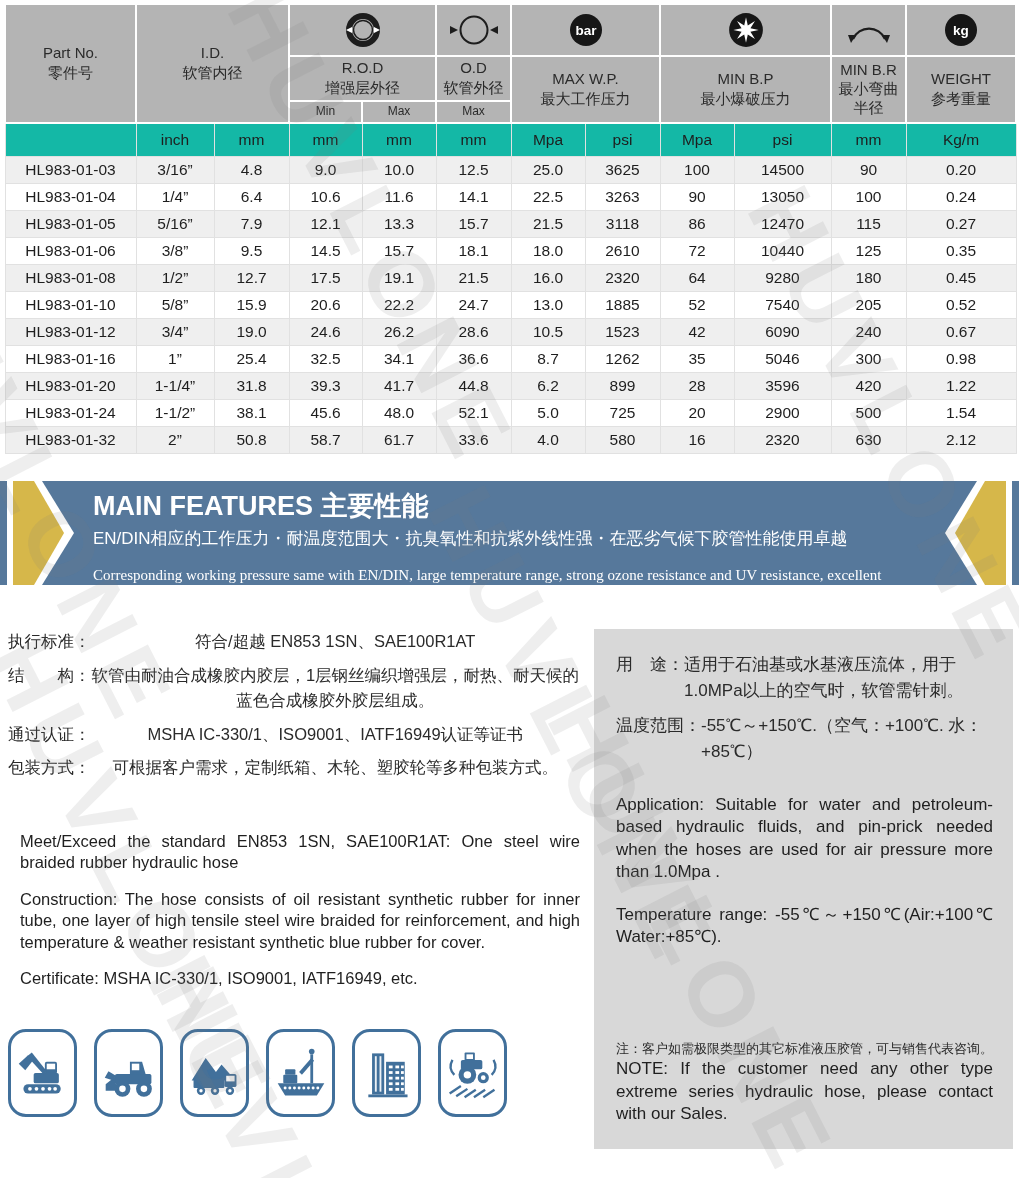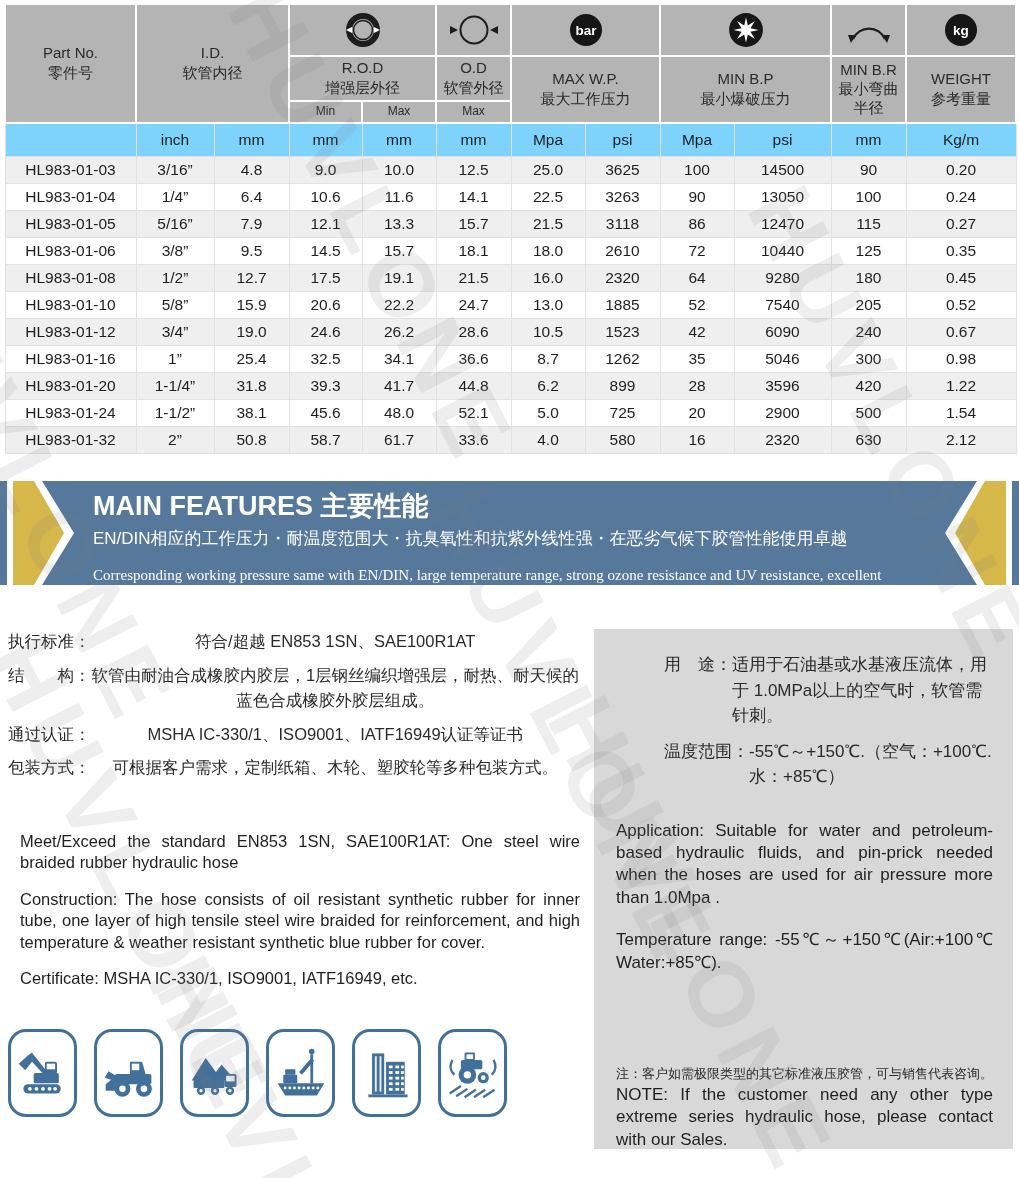--- a/index.html
+++ b/index.html
@@ -15,21 +15,21 @@
     color:rgba(120,120,120,0.13); transform:rotate(63deg); transform-origin:left top;
   }
   
   .table-wrap { position:relative; z-index:2; margin:3px 4px 0 4px; }
   table.spec { border-collapse:collapse; width:1011px; table-layout:fixed; border:1px solid #cfcfcf; }
   table.spec td { text-align:center; vertical-align:middle; }
   .hc { background:#b4b4b4; border:2px solid #ffffff; color:#2b2b2b; font-size:15px; line-height:1.25; padding:2px 0; }
   .h-icons td { height:52px; }
   .h-names td { height:42px; }
   .h-sub td { height:22px; font-size:12px; }
-  .h-units td { background:#7dd3fc; border:1px solid #e1e1e1; height:34px; font-size:15.5px; color:#1e1e1e; }
+  .h-units td { background:#14b8a6; border:1px solid #e1e1e1; height:34px; font-size:15.5px; color:#1e1e1e; }
   tbody td { border:1px solid #e1e1e1; height:27px; font-size:15.5px; color:#1e1e1e; background:#ffffff; }
   tbody tr:nth-child(odd) td { background:#efefef; }
   .hc .zh { margin-top:1px; }
   .icon-cell svg { display:block; margin:0 auto; }
   
   .banner { position:relative; z-index:2; height:104px; margin-top:27px; background:#56789b; }
   .banner svg.deco { position:absolute; left:0; top:0; }
   .btext { position:relative; z-index:1; padding:7px 0 0 93px; color:#ffffff; }
   .b-title { font-size:27px; font-weight:bold; letter-spacing:0px; }
   .b-zh { font-size:17px; margin-top:3px; }
@@ -37,21 +37,21 @@
   
   .content { position:relative; z-index:2; display:flex; margin:44px 6px 0 8px; align-items:flex-start; }
   .col-left { width:572px; }
   .col-right { flex:1; margin-left:14px; background:#d8d8d8; padding:23px 20px 0 22px; height:520px; }
   .spec-line { display:flex; font-size:16.5px; line-height:1.55; color:#2a2a2a; margin-bottom:8px; }
   .spec-line .lab { white-space:nowrap; }
   .spec-line .txt { flex:1;text-align:center; }
   .en-specs { margin-top:50px; }
   .en-specs p { margin:0 0 15px 12px; font-size:16.5px; line-height:1.3; color:#1f1f1f; text-align:justify; }
   .p-zh { display:flex; font-size:17px; line-height:1.5; color:#2a2a2a; margin-bottom:10px; }
-  .p-zh .lab { white-space:nowrap;margin-left:48px; }
+  .p-zh .lab { white-space:nowrap; }
   .p-en { font-size:17px; line-height:1.32; color:#1f1f1f; text-align:justify; margin:20px 0 0 0; }
   .note-zh { margin-top:90px; font-size:13px; line-height:1.5; color:#2a2a2a; }
   .note-en { margin-top:0; }
   
   .ind-icons { display:flex; gap:17px; margin-top:40px; }
   .icard {
     width:69px; height:88px; border:3.5px solid #41709b; border-radius:18px;
     background:#ffffff; display:flex; align-items:center; justify-content:center; flex:0 0 auto;
   }
   .icard svg { display:block; }

